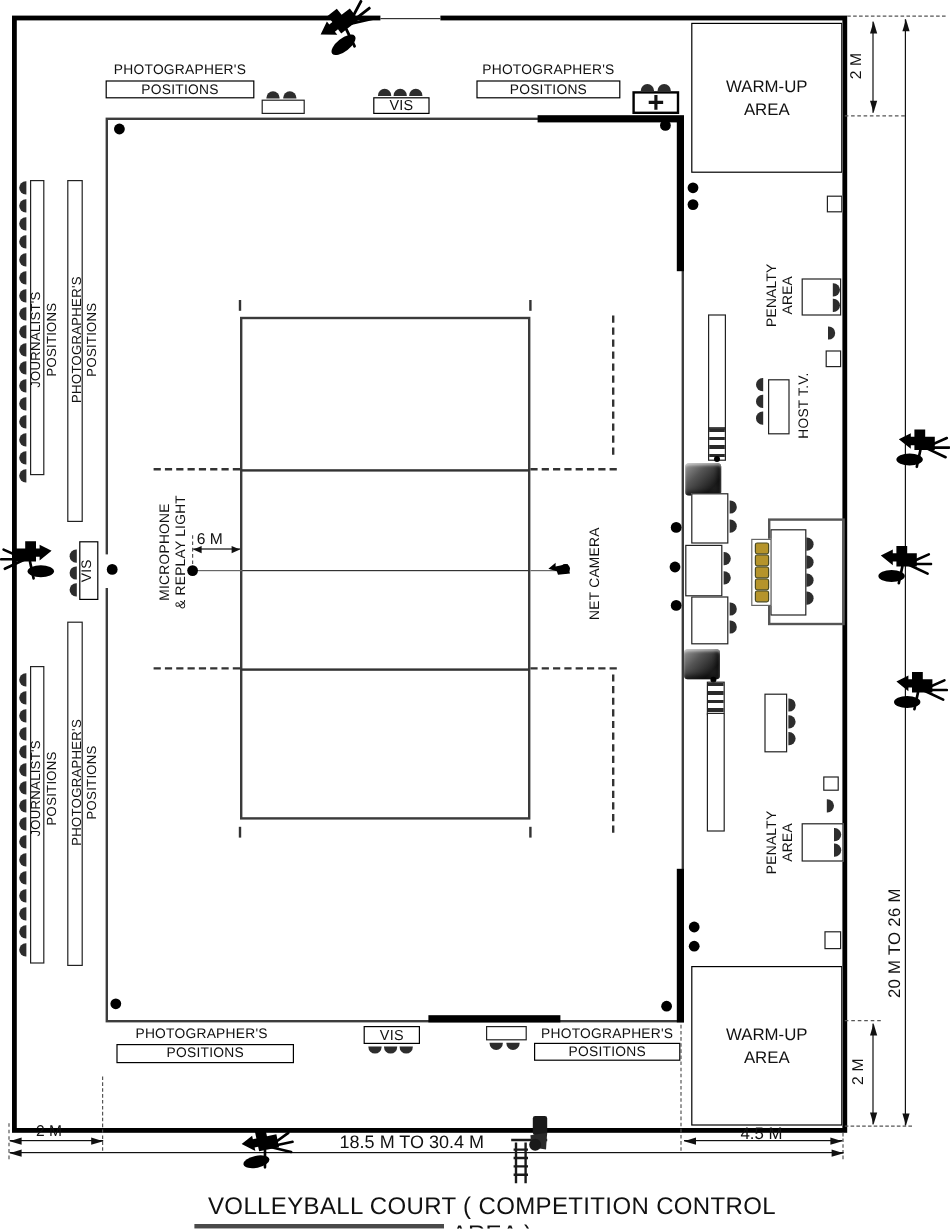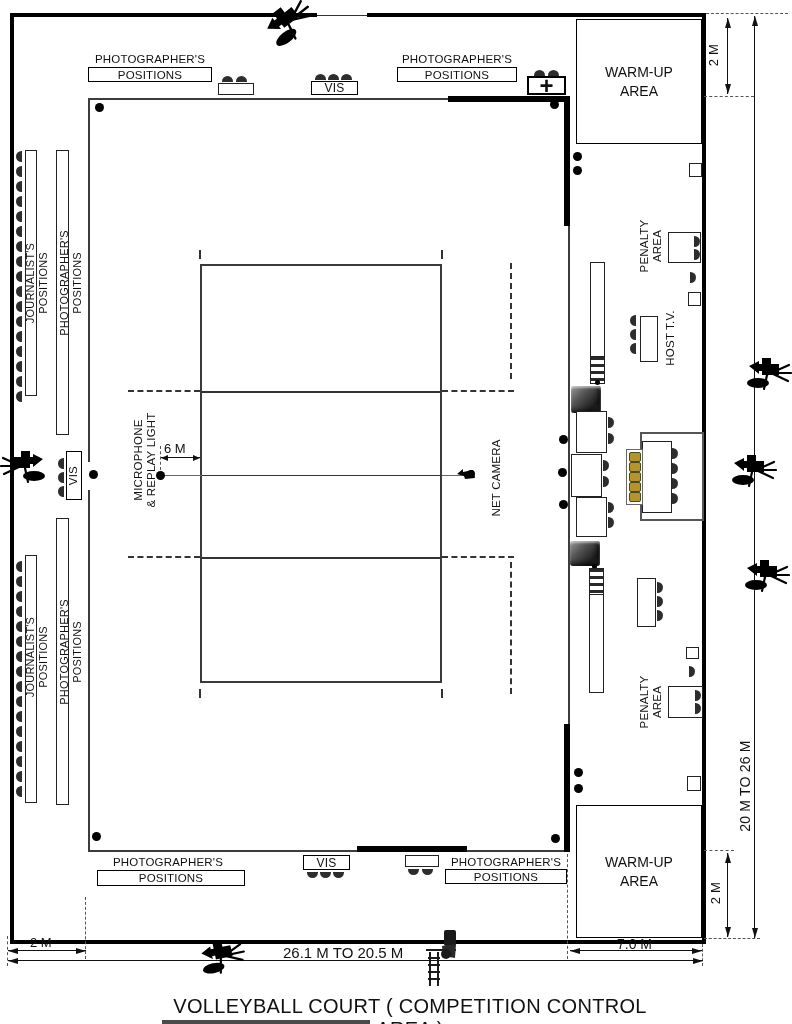--- a/index.html
+++ b/index.html
@@ -342,23 +342,23 @@
   <div class="gdash-h" style="left:704px;top:938px;width:56px;"></div>
   <div class="dim-v" style="left:727px;top:853px;height:84px;"></div>
   <div class="rot" style="left:716px;top:893px;font-size:13px;">2 M</div>
 
   <div class="gdash-v" style="left:7px;top:936px;height:30px;"></div>
   <div class="gdash-v" style="left:85px;top:897px;height:62px;"></div>
   <div class="gdash-v" style="left:567px;top:854px;height:105px;"></div>
   <div class="gdash-v" style="left:702px;top:944px;height:22px;"></div>
   <div class="dim-h" style="left:8px;top:950px;width:78px;"></div>
   <div class="dimtxt" style="left:30px;top:935px;">2 M</div>
-  <div class="dimtxt" style="left:283px;top:944px;font-size:15px;">26.1 M TO 20.5 M</div>
+  <div class="dimtxt" style="left:283px;top:944px;font-size:15px;">18.5 M TO 30.4 M</div>
   <div class="dim-h" style="left:570px;top:950px;width:132px;"></div>
-  <div class="dimtxt" style="left:617px;top:936px;font-size:14px;">7.0 M</div>
+  <div class="dimtxt" style="left:617px;top:936px;font-size:14px;">4.5 M</div>
   <div class="dim-h" style="left:8px;top:960px;width:695px;"></div>
 
   <svg class="cam" style="left:266px;top:2px;transform:rotate(-38deg);" width="50" height="44" viewBox="0 0 46 40">
     <path d="M3 10 L13 5 L13 8 L16 8 L16 2 L25 2 L25 8 L33 8 L33 19 L16 19 L16 15 L13 15 L13 18 Z" fill="#000"></path>
     <g stroke="#000" stroke-width="2.2" stroke-linecap="round">
       <line x1="25" y1="17" x2="43" y2="9"></line>
         <line x1="25" y1="17" x2="45" y2="17"></line>
       <line x1="25" y1="17" x2="42" y2="25"></line>
         <line x1="21" y1="19" x2="18" y2="33"></line>
     </g>

